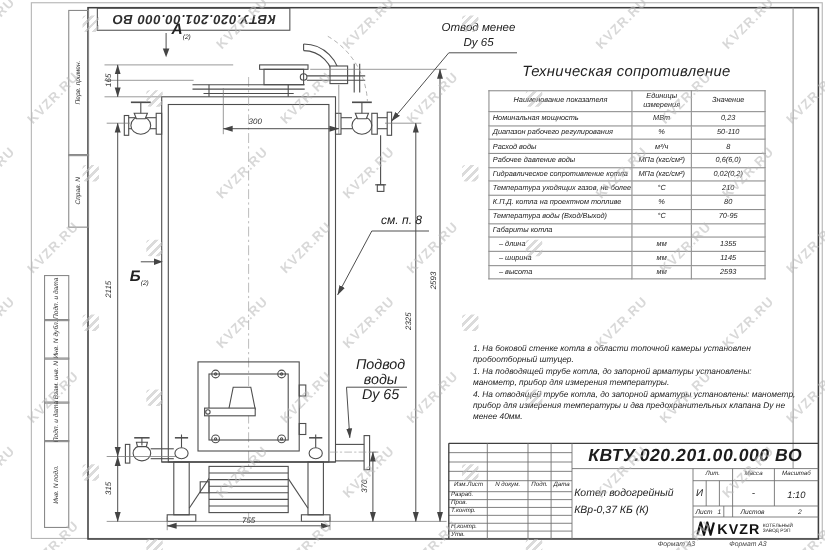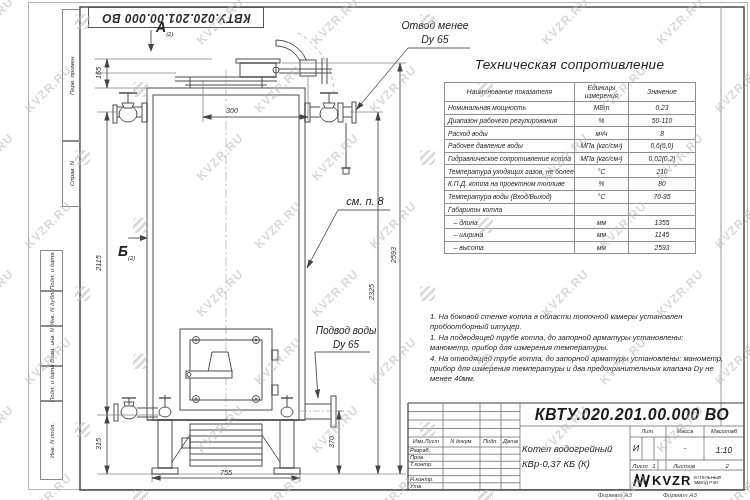--- a/index.html
+++ b/index.html
@@ -294,21 +294,21 @@
     <span class="vlbl">А</span><span class="vsub">(2)</span>
   </div>
   <div class="callout" style="left:118px;top:242px">
     <span class="vlbl">Б</span><span class="vsub">(2)</span>
   </div>
 
   <div class="callout" style="left:393px;top:18px;width:84px;font-size:10.5px;line-height:14px">
     <div>Отвод менее</div>
     <div>Dy 65</div>
   </div>
-  <div class="callout" style="left:310px;top:324px;width:72px;font-size:10px;line-height:14px">
+  <div class="callout" style="left:310px;top:324px;width:72px;font-size:13px;line-height:14px">
     <div>Подвод воды</div>
     <div>Dy 65</div>
   </div>
   <div class="callout" style="left:338px;top:195px;width:54px;font-size:11px">см. п. 8</div>
 
   <div class="spec-title">Техническая сопротивление</div>
   <table class="spec">
     <colgroup>
         <col style="width:130px">
         <col style="width:54px">

